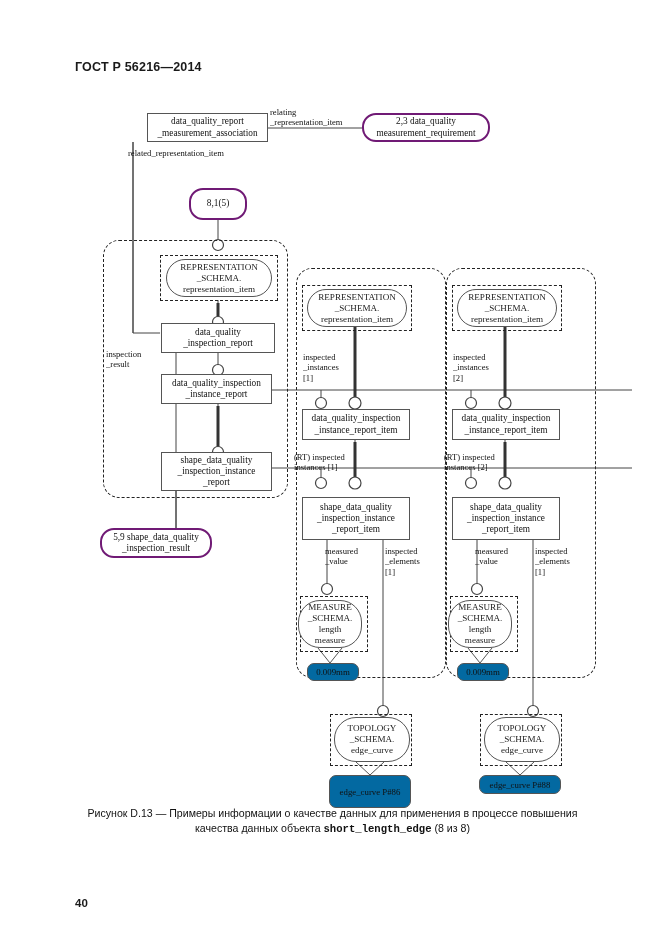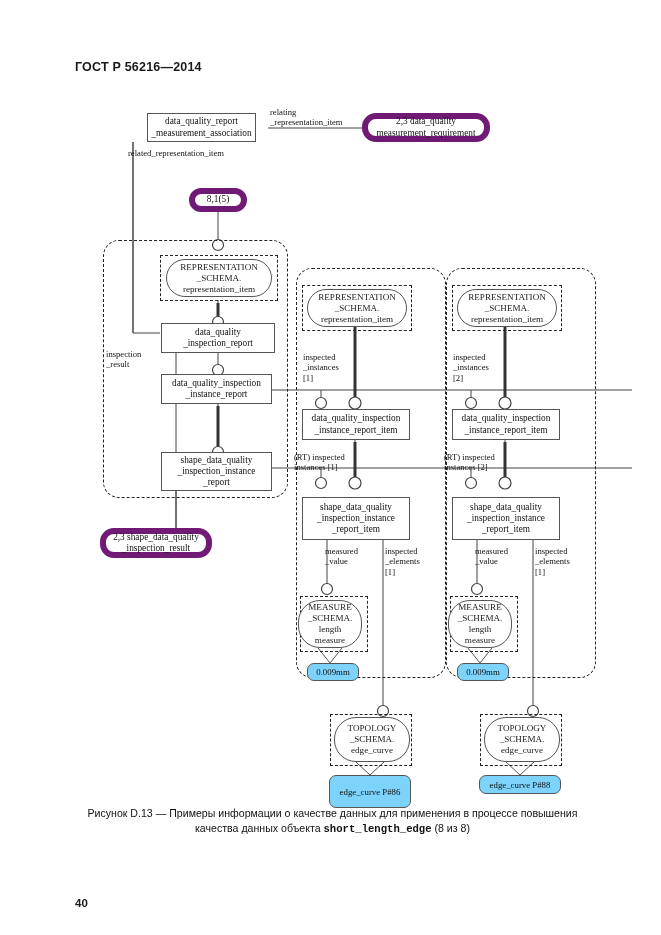--- a/index.html
+++ b/index.html
@@ -16,30 +16,30 @@
            font-family:"Liberation Sans",sans-serif;font-size:10.6px;line-height:14.5px;color:#111;}
   .caption b{font-weight:bold;font-family:Liberation Mono, monospace;}
 
   svg.layer{position:absolute;left:0;top:0;width:661px;height:935px;}
 
   
   .node{position:absolute;box-sizing:border-box;display:flex;align-items:center;
         justify-content:center;text-align:center;background:#fff;
         font-size:9.3px;line-height:11.2px;color:#111;}
   .rect{border:1px solid #555;}
-  .round{border:6px solid #701a75;border-radius:14px;}
+  .round{border:2px solid #701a75;border-radius:14px;}
   .dashbox{position:absolute;box-sizing:border-box;border:1.6px dashed #222;background:transparent;}
   .dashround{position:absolute;box-sizing:border-box;border:1.6px dashed #222;
              border-radius:16px;background:transparent;}
   .schema{position:absolute;box-sizing:border-box;border:1px solid #555;border-radius:22px;
           background:#fff;display:flex;align-items:center;justify-content:center;
           text-align:center;font-size:9.1px;line-height:11px;}
   .schema .it{}
   .callout{position:absolute;box-sizing:border-box;border:1px solid #555;border-radius:7px;
-           background:#7dd3fc;display:flex;align-items:center;justify-content:center;
+           background:#0369a1;display:flex;align-items:center;justify-content:center;
            font-size:8.8px;color:#111;}
   .lbl{position:absolute;font-size:8.6px;line-height:10.4px;color:#111;white-space:pre;}
 </style>
 </head>
 <body>
 
 <div class="page">
 
   <div class="hdr">ГОСТ Р 56216—2014</div>
 
@@ -132,31 +132,31 @@
   <div class="dashround" style="left:446px;top:268px;width:150px;height:410px;"></div>
 
   <div class="dashbox" style="left:160px;top:255px;width:118px;height:46px;"></div>
   <div class="dashbox" style="left:302px;top:285px;width:110px;height:46px;"></div>
   <div class="dashbox" style="left:452px;top:285px;width:110px;height:46px;"></div>
   <div class="dashbox" style="left:300px;top:596px;width:68px;height:56px;"></div>
   <div class="dashbox" style="left:450px;top:596px;width:68px;height:56px;"></div>
   <div class="dashbox" style="left:330px;top:714px;width:82px;height:52px;"></div>
   <div class="dashbox" style="left:480px;top:714px;width:82px;height:52px;"></div>
 
-  <div class="node rect" style="left:147px;top:113px;width:109px;height:29px;">
+  <div class="node rect" style="left:147px;top:113px;width:121px;height:29px;">
     <span style="white-space:pre-line;">data_quality_report
 _measurement_association</span>
   </div>
 
   <div class="node round" style="left:362px;top:113px;width:128px;height:29px;">
     <span style="white-space:pre-line;">2,3 data_quality
 measurement_requirement</span>
   </div>
 
-  <div class="node round" style="left:189px;top:188px;width:58px;height:24px;">
+  <div class="node round" style="left:189px;top:188px;width:58px;height:32px;">
     <span>8,1(5)</span>
   </div>
 
   <div class="schema" style="left:166px;top:259px;width:106px;height:38px;">
     <span style="white-space:pre-line;">REPRESENTATION
 _SCHEMA.
 representation_item</span>
   </div>
   <div class="schema" style="left:307px;top:289px;width:100px;height:38px;">
     <span style="white-space:pre-line;">REPRESENTATION
@@ -179,21 +179,21 @@
 _instance_report</span>
   </div>
 
   <div class="node rect" style="left:161px;top:452px;width:111px;height:39px;">
     <span style="white-space:pre-line;">shape_data_quality
 _inspection_instance
 _report</span>
   </div>
 
   <div class="node round" style="left:100px;top:528px;width:112px;height:30px;">
-    <span style="white-space:pre-line;">2,3 shape_data_quality
+    <span style="white-space:pre-line;">5,9 shape_data_quality
 _inspection_result</span>
   </div>
 
   <div class="node rect" style="left:302px;top:409px;width:108px;height:31px;">
     <span style="white-space:pre-line;">data_quality_inspection
 _instance_report_item</span>
   </div>
   <div class="node rect" style="left:452px;top:409px;width:108px;height:31px;">
     <span style="white-space:pre-line;">data_quality_inspection
 _instance_report_item</span>

